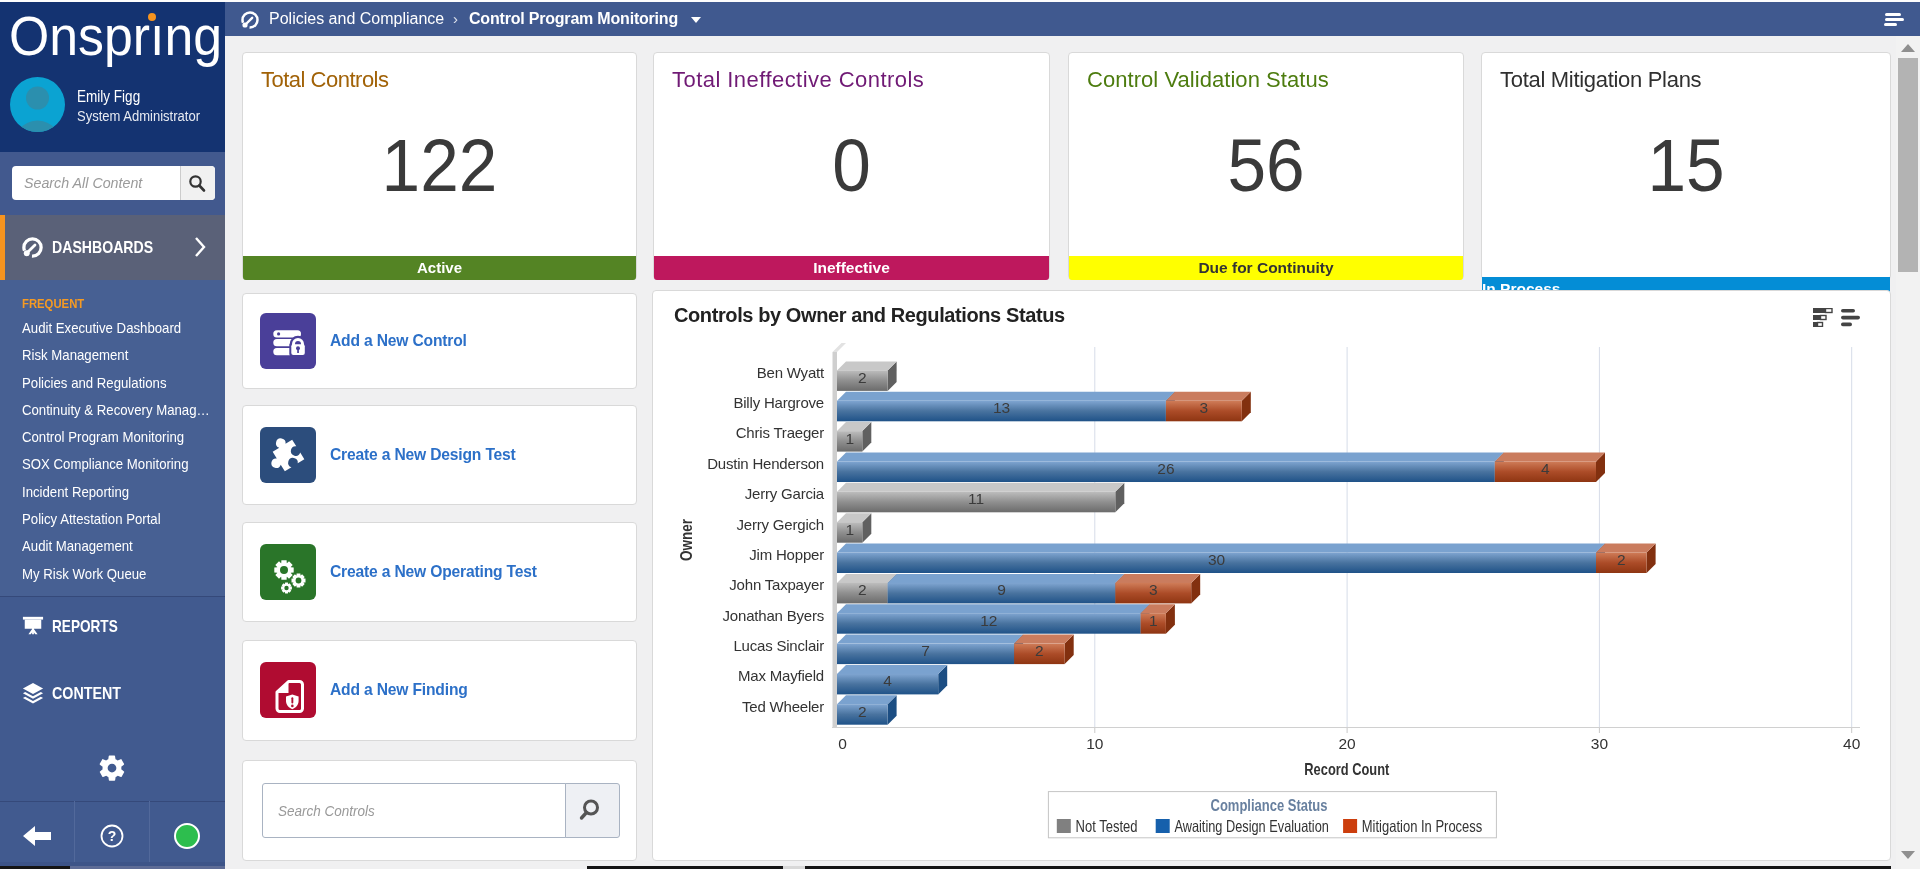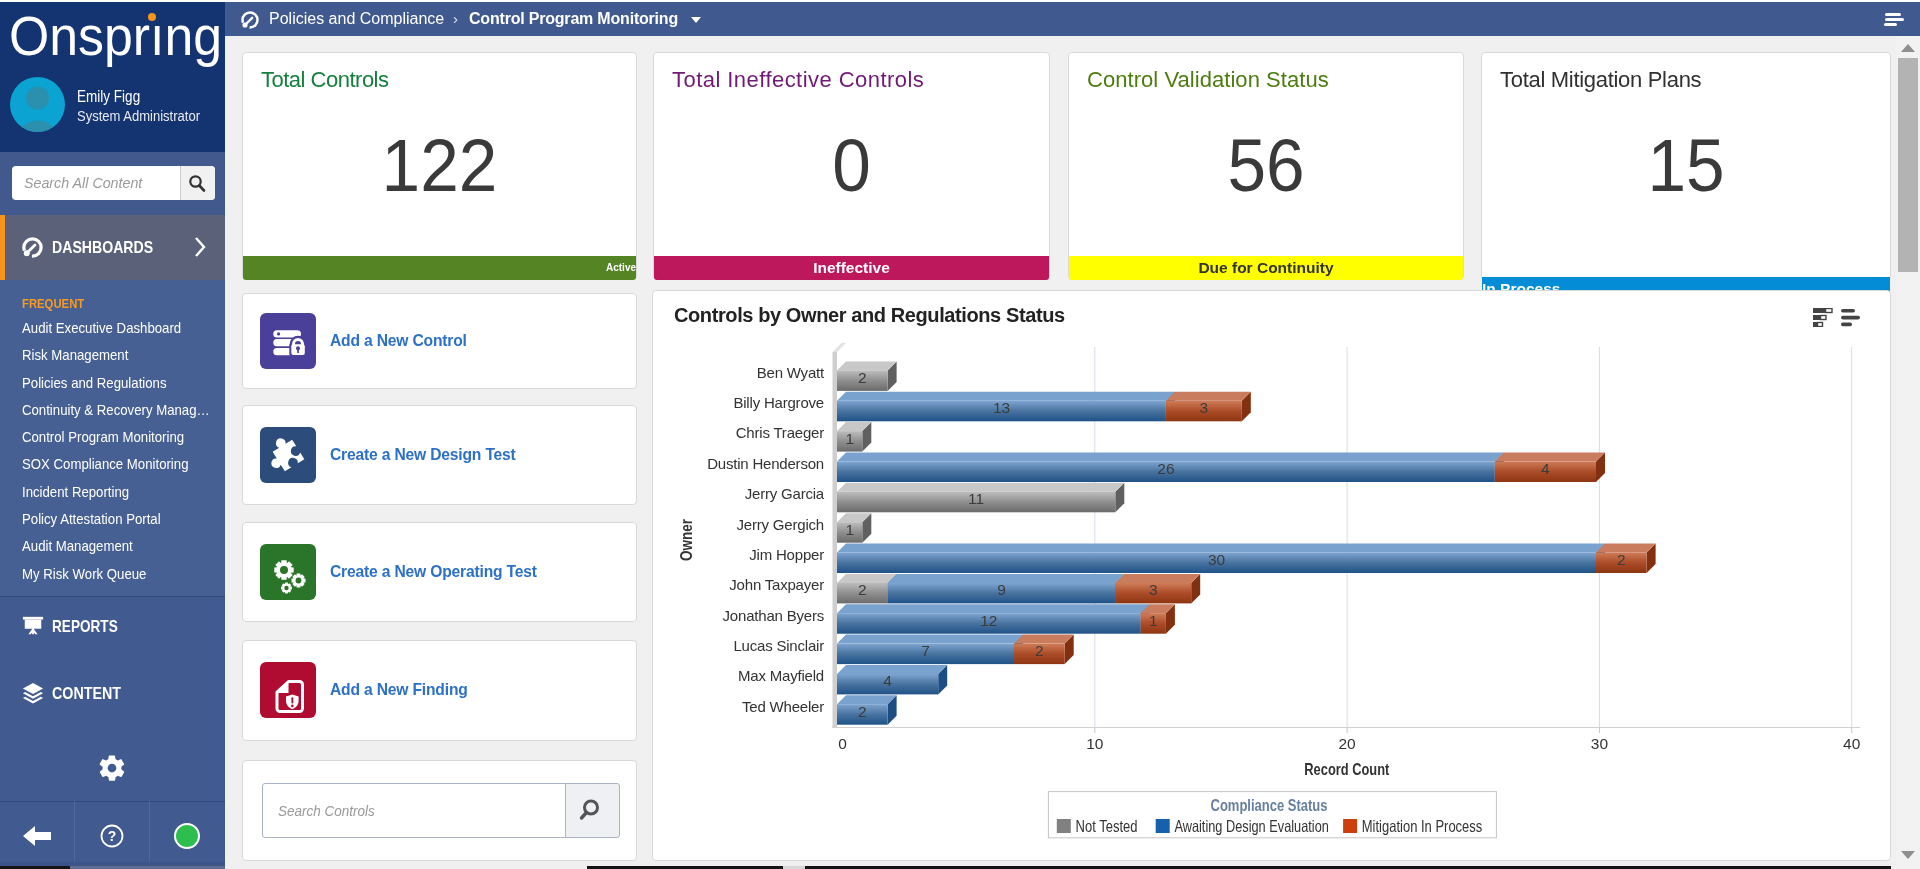--- a/index.html
+++ b/index.html
@@ -100,23 +100,23 @@
 <div class="abs" style="left:469px;top:10px;color:#fff;font-weight:bold;font-size:16px;letter-spacing:-0.2px;">Control Program Monitoring</div>
 <div class="abs" style="left:691px;top:17px;width:0;height:0;border-left:5px solid transparent;border-right:5px solid transparent;border-top:6px solid #fff;"></div>
 <div class="abs" style="left:1885px;top:12.5px;width:16px;height:3.2px;border-radius:2px;background:#fff;"></div>
 <div class="abs" style="left:1885px;top:17.8px;width:19px;height:3.2px;border-radius:2px;background:#fff;"></div>
 <div class="abs" style="left:1884px;top:23.1px;width:13px;height:3.2px;border-radius:2px;background:#fff;"></div>
 <div class="abs" style="left:1896px;top:36px;width:24px;height:833px;background:#f2f2f2;"></div>
 <div class="abs" style="left:1901px;top:44px;width:0;height:0;border-left:7px solid transparent;border-right:7px solid transparent;border-bottom:8px solid #8f8f8f;"></div>
 <div class="abs" style="left:1898px;top:58px;width:20px;height:214px;background:#b3b3b3;"></div>
 <div class="abs" style="left:1901px;top:851px;width:0;height:0;border-left:7px solid transparent;border-right:7px solid transparent;border-top:8px solid #8f8f8f;"></div>
 <div class="card" style="left:242px;top:52px;width:395px;height:228px;"></div>
-<div class="abs" style="left:261px;top:67px;font-size:22px;color:#15803d;letter-spacing:-0.5px;">Total Controls</div>
+<div class="abs" style="left:261px;top:67px;font-size:22px;color:#a16207;letter-spacing:-0.5px;">Total Controls</div>
 <div class="abs" style="left:242px;top:128px;width:395px;line-height:75px;text-align:center;font-size:75px;color:#3a3a3a;transform:scaleX(0.925);">122</div>
-<div class="abs" style="left:243px;top:256px;width:393px;height:24px;background:#548424;border-radius:0 0 3px 3px;text-align:right;line-height:24px;font-weight:bold;font-size:10px;color:#fff;">Active</div>
+<div class="abs" style="left:243px;top:256px;width:393px;height:24px;background:#548424;border-radius:0 0 3px 3px;text-align:center;line-height:24px;font-weight:bold;font-size:15px;color:#fff;">Active</div>
 <div class="card" style="left:653px;top:52px;width:397px;height:228px;"></div>
 <div class="abs" style="left:672px;top:67px;font-size:22px;color:#701a75;letter-spacing:0.45px;">Total Ineffective Controls</div>
 <div class="abs" style="left:653px;top:128px;width:397px;line-height:75px;text-align:center;font-size:75px;color:#3a3a3a;transform:scaleX(0.925);">0</div>
 <div class="abs" style="left:654px;top:256px;width:395px;height:24px;background:#be185d;border-radius:0 0 3px 3px;text-align:center;line-height:24px;font-weight:bold;font-size:15.5px;color:#fff;">Ineffective</div>
 <div class="card" style="left:1068px;top:52px;width:396px;height:228px;"></div>
 <div class="abs" style="left:1087px;top:67px;font-size:22px;color:#4d7c0f;letter-spacing:0.05px;">Control Validation Status</div>
 <div class="abs" style="left:1068px;top:128px;width:396px;line-height:75px;text-align:center;font-size:75px;color:#3a3a3a;transform:scaleX(0.925);">56</div>
 <div class="abs" style="left:1069px;top:256px;width:394px;height:24px;background:#ffff00;border-radius:0 0 3px 3px;text-align:center;line-height:24px;font-weight:bold;font-size:15.5px;color:#333;">Due for Continuity</div>
 <div class="card" style="left:1481px;top:52px;width:410px;height:228px;"></div>
 <div class="abs" style="left:1500px;top:67px;font-size:22px;color:#303030;letter-spacing:-0.3px;">Total Mitigation Plans</div>

